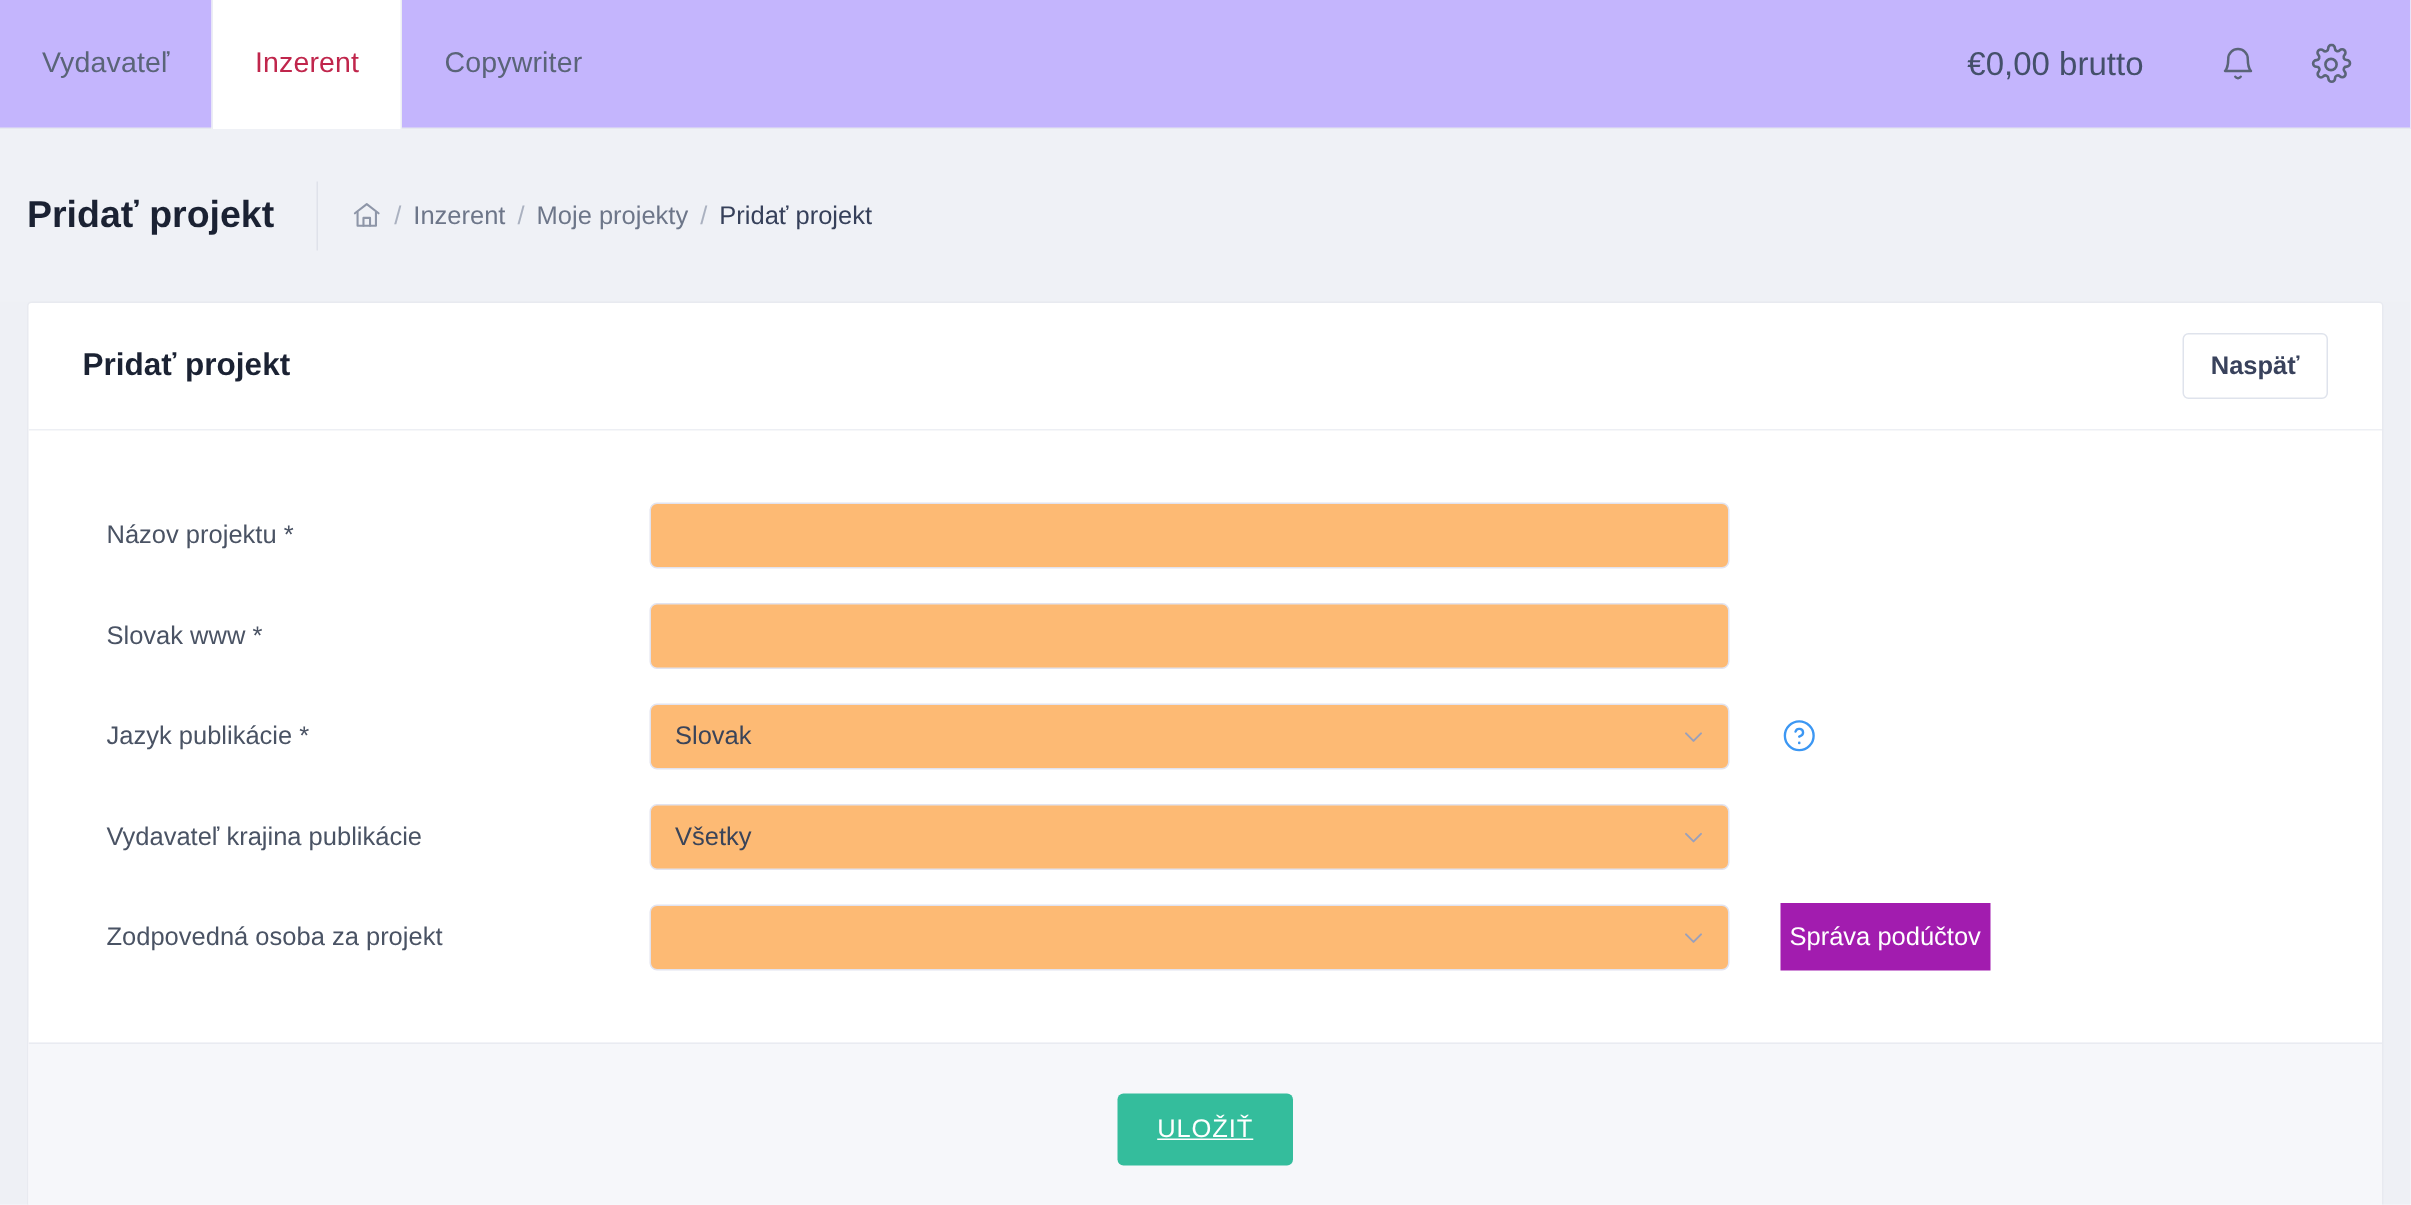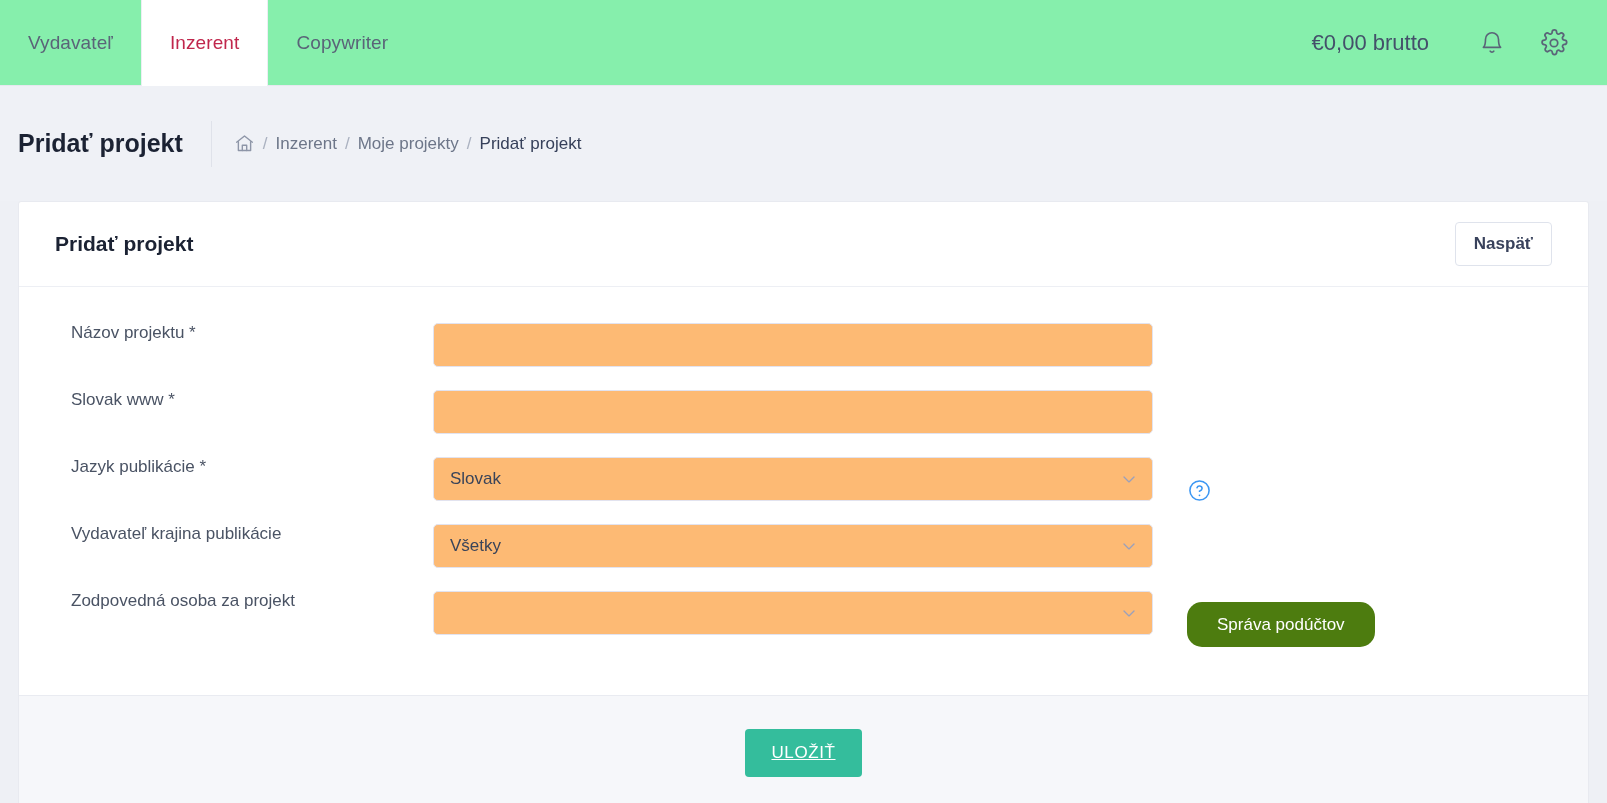--- a/index.html
+++ b/index.html
@@ -10,21 +10,21 @@
     width: 1607px;
     height: 803px;
     overflow: hidden;
     background: #eef0f5;
     font-family: "Liberation Sans", sans-serif;
   }
 
   
   .topnav {
     height: 86px;
-    background: #86efac;
+    background: #c4b5fd;
     display: flex;
     align-items: stretch;
     position: relative;
     gap: 44px;
   }
   .topnav::after {
     content: "";
     position: absolute;
     left: 0; right: 0; bottom: 0;
     height: 1px;
@@ -141,20 +141,21 @@
     font-weight: bold;
   }
 
   
   .card-body {
     padding: 36px 36px 0 36px;
     flex: 1;
   }
   .form-row {
     display: flex;
+    align-items: center;
     height: 67px;
   }
   .form-label {
     width: 378px;
     font-size: 17px;
     color: #4a5364;
     flex: 0 0 378px;
     padding-left: 16px;
   }
   .field {
@@ -190,24 +191,24 @@
     display: flex;
   }
   .field-addon {
     margin-left: 34px;
     display: flex;
     align-items: center;
   }
   .help-icon { color: #3c97f3; cursor: pointer; display: flex; }
   .btn-green {
     height: 45px;
-    padding: 0 30px;
-    background: #4d7c0f;
+    padding: 0 6px;
+    background: #a21caf;
     border: none;
-    border-radius: 15px;
+    border-radius: 0;
     color: #ffffff;
     font-size: 17px;
     cursor: pointer;
     font-family: "Liberation Sans", sans-serif;
   }
 
   
   .card-foot {
     height: 115px;
     background: #f6f7fa;

